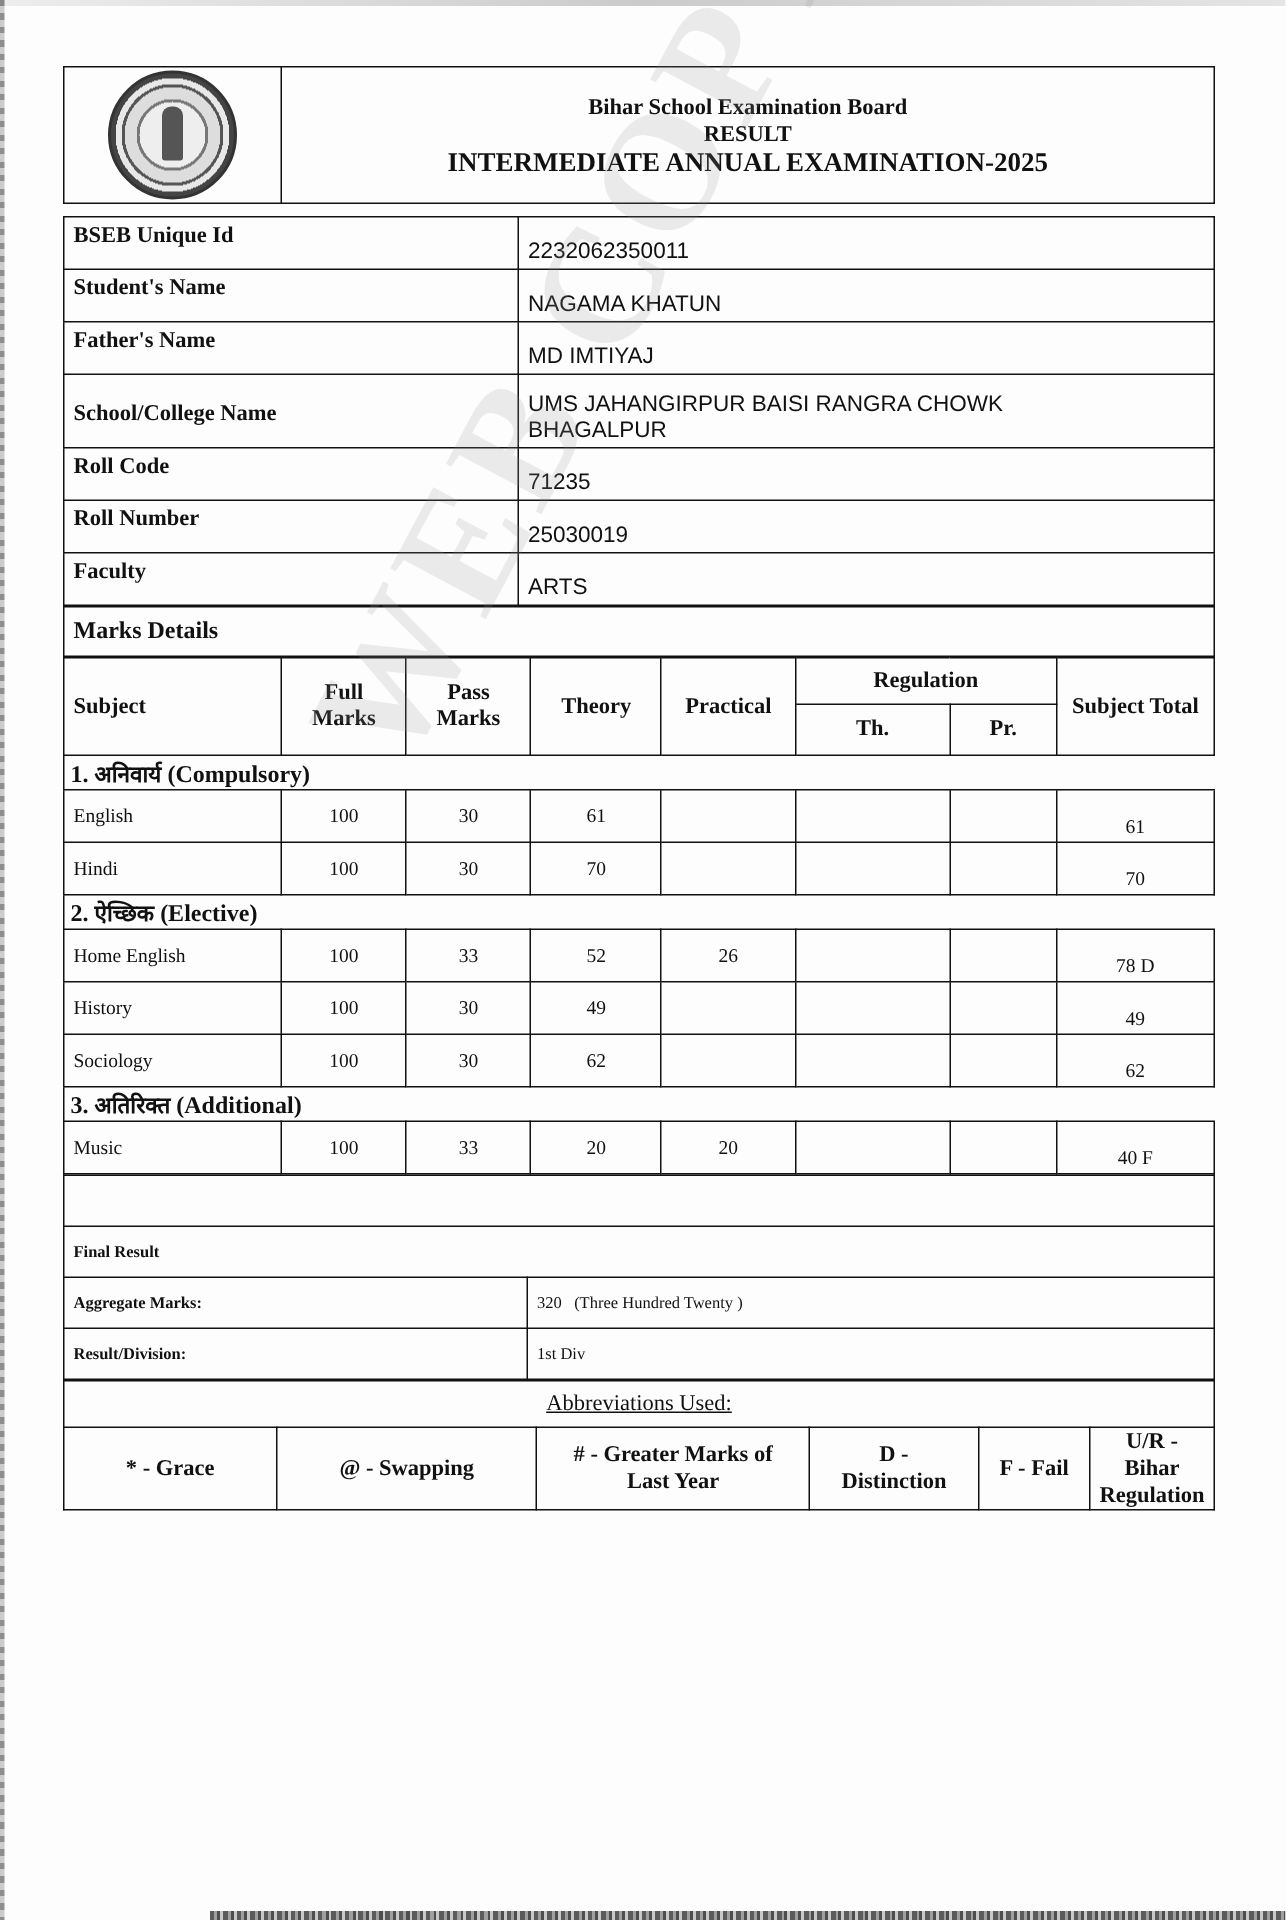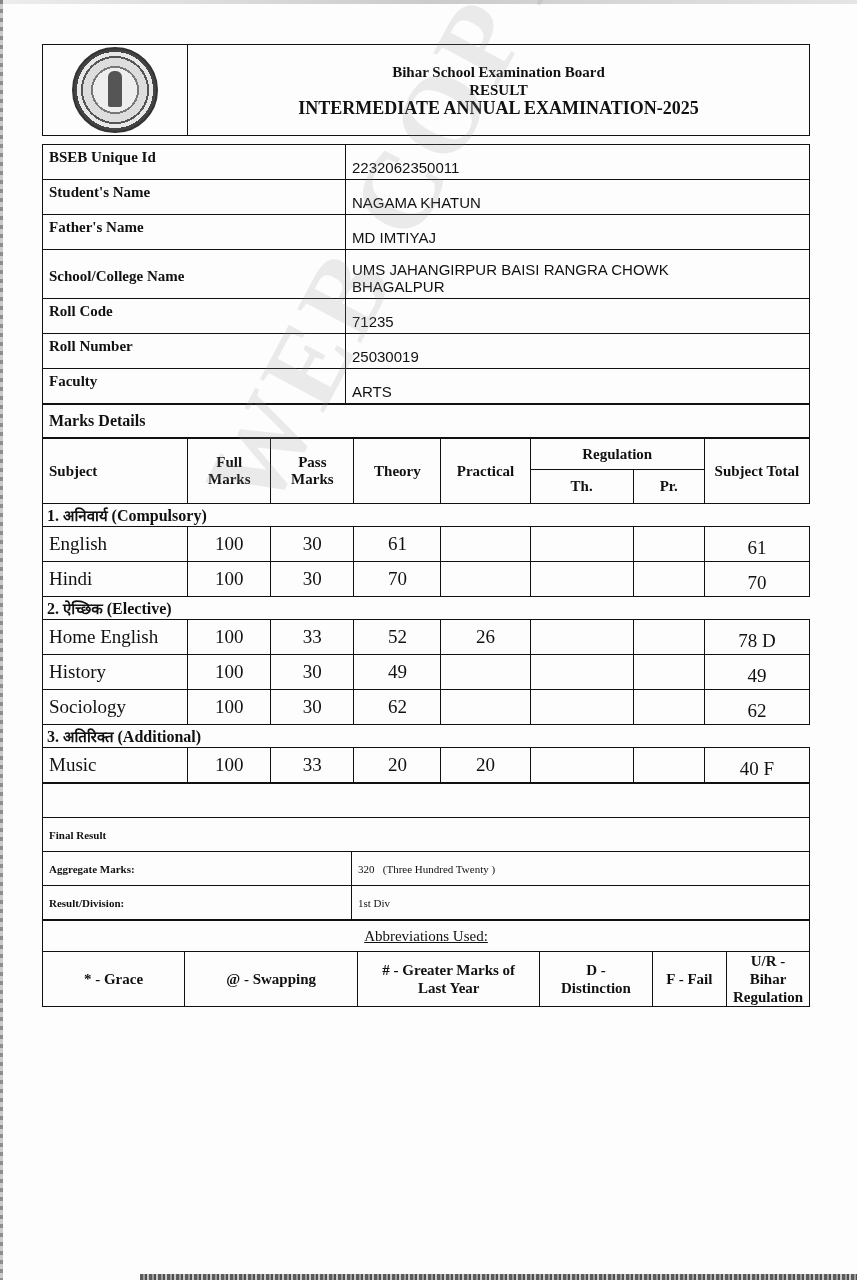--- a/index.html
+++ b/index.html
@@ -20,21 +20,21 @@
   .logo span { position:absolute; left:34px; top:22px; width:14px; height:36px; background:#555; border-radius:6px 6px 2px 2px; }
   .title-cell { text-align:center; font-weight:bold; font-size:15px; line-height:18px; }
   .title-cell .l3 { font-size:18px; }
   .info td { height:30px; font-size:15px; }
   .info .lbl { width:290px; font-weight:bold; vertical-align:top; padding-top:4px; }
   .info .val { font-family:"Liberation Sans", sans-serif; font-size:15px; vertical-align:bottom; padding-bottom:3px; }
   .info .tall td { height:44px; }
   .md td { height:32px; font-weight:bold; font-size:16px; }
   .marks th { font-size:15px; font-weight:bold; height:33px; }
   .marks .subj-h { text-align:left; width:132px; }
-  .marks td { height:32px; font-size:19px; text-align:center; }
+  .marks td { height:32px; font-size:13px; text-align:center; }
   .marks td.sname { text-align:left; }
   .marks td.tot { vertical-align:bottom; padding-bottom:2px; }
   .group td { text-align:left !important; font-weight:bold; font-size:16px; height:22px; border-left:1.6px solid #111; padding:0 4px;margin-left:12px; }
   .group .hi { font-family:"DejaVu Sans", sans-serif; font-size:15px; font-weight:bold; }
   .spacer td { height:38px; }
   .final td { font-size:11px; height:33px; }
   .final .lbl { font-weight:bold; width:296px; }
   .abbr-h td { text-align:center; font-weight:normal; height:30px; text-decoration:underline; font-size:15px;margin-left:36px; }
   .abbr td { text-align:center; font-weight:bold; height:52px; font-size:15px; line-height:18px; }
   .watermark { position:absolute; left:180px; top:470px; transform:rotate(-62deg); transform-origin:left top;

